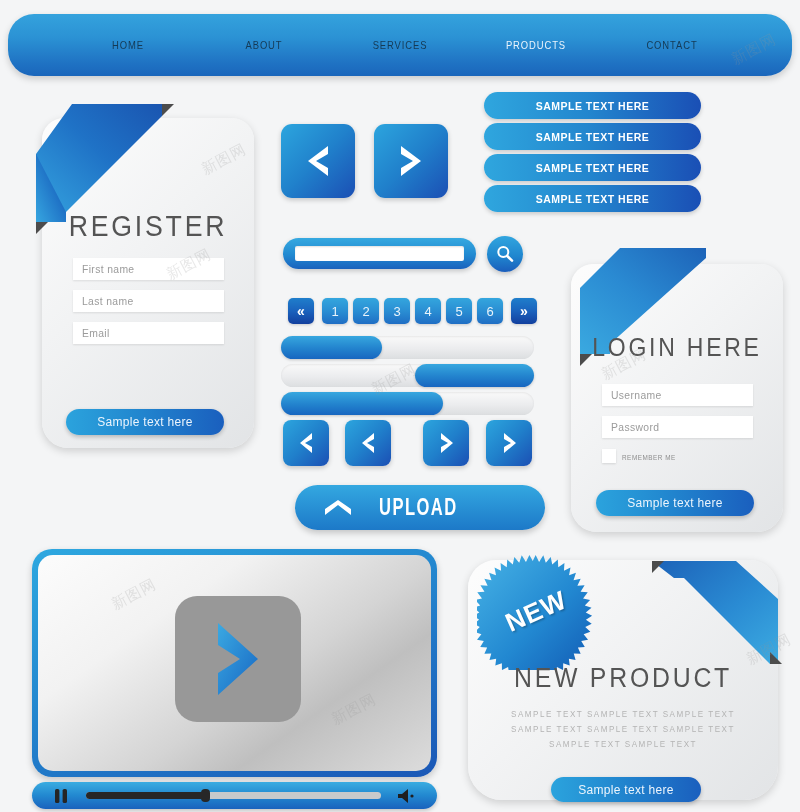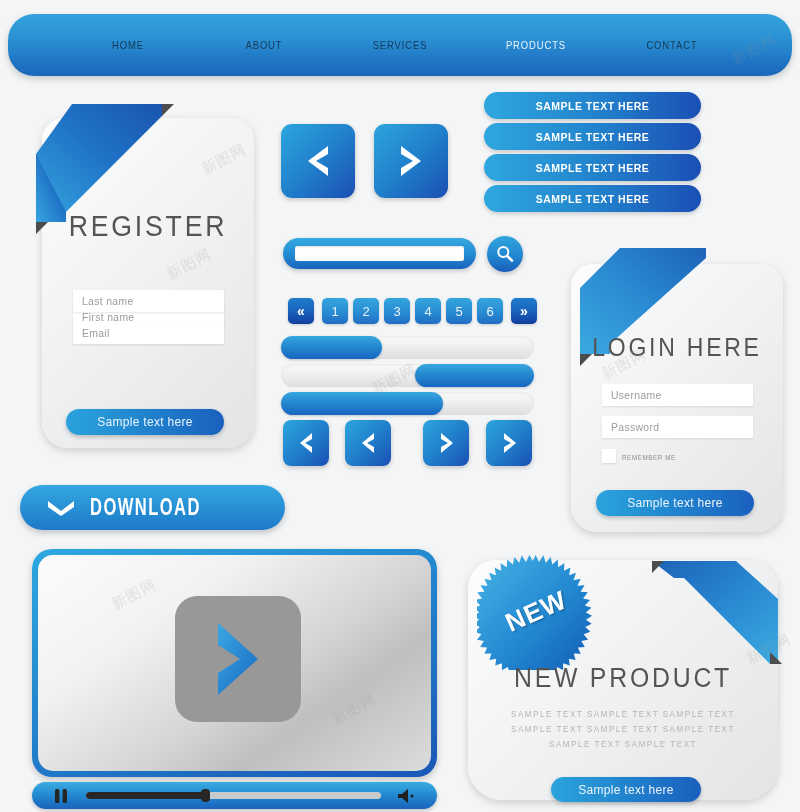--- a/index.html
+++ b/index.html
@@ -205,21 +205,21 @@
       </linearGradient>
     </defs>
     <path d="M58,6 L148,6 L148,18 L52,114 L52,124 L22,124 L22,56 Z" fill="url(#rg1)"></path>
     <path d="M22,56 L22,124 L52,124 L52,114 Z" fill="url(#rg1)"></path>
     <polygon points="148,6 160,6 148,18" fill="#4c4c4c"></polygon>
     <polygon points="22,124 22,136 34,124" fill="#4c4c4c"></polygon>
   </svg>
 
   <div class="card-title" style="left:42px;top:210px;width:212px;font-size:29px;">REGISTER</div>
 
-  <div class="field" style="left:73px;top:258px;width:151px;height:22px;margin-top:48px;">
+  <div class="field" style="left:73px;top:258px;width:151px;height:22px;">
     <span>First name</span>
   </div>
   <div class="field" style="left:73px;top:290px;width:151px;height:22px;">
     <span>Last name</span>
   </div>
   <div class="field" style="left:73px;top:322px;width:151px;height:22px;">
     <span>Email</span>
   </div>
 
   <div class="pill-btn" style="left:66px;top:409px;width:158px;height:26px;">Sample text here</div>
@@ -309,27 +309,27 @@
   </div>
   <div class="field" style="left:602px;top:416px;width:151px;height:22px;text-align:right;">
     <span>Password</span>
   </div>
 
   <div class="chk" style="left:602px;top:449px;width:14px;height:14px;"></div>
   <div class="chk-lbl" style="left:622px;top:453px;">REMEMBER ME</div>
 
   <div class="pill-btn" style="left:596px;top:490px;width:158px;height:26px;">Sample text here</div>
 
-  <div class="action-btn" style="left:20px;top:485px;width:265px;">
-    <svg width="30" height="18" viewBox="0 0 30 18" style="margin-left:26px;margin-right:14px;flex:none;">
-      <polygon points="2,2 15,12 28,2 28,8 15,17 2,8" fill="#ffffff"></polygon>
-    </svg>
-    <span class="lbl">DOWNLOAD</span>
-  </div>
-
+
+  <div class="action-btn" style="left:295px;top:485px;width:250px;">
+    <svg width="30" height="18" viewBox="0 0 30 18" style="margin-left:28px;margin-right:26px;flex:none;">
+      <polygon points="2,16 15,6 28,16 28,10 15,1 2,10" fill="#ffffff"></polygon>
+    </svg>
+    <span class="lbl">UPLOAD</span>
+  </div>
 
   <div class="player-border" style="left:32px;top:549px;width:405px;height:228px;"></div>
   <div class="player-screen" style="left:38px;top:555px;width:393px;height:216px;"></div>
   <div class="play-box" style="left:175px;top:596px;width:126px;height:126px;">
     <svg width="48" height="76" viewBox="0 0 48 76">
       <defs>
         <linearGradient id="pg" x1="0" y1="0" x2="1" y2="1">
           <stop offset="0%" stop-color="#3ba9e2"></stop>
           <stop offset="100%" stop-color="#1767c3"></stop>
         </linearGradient>

